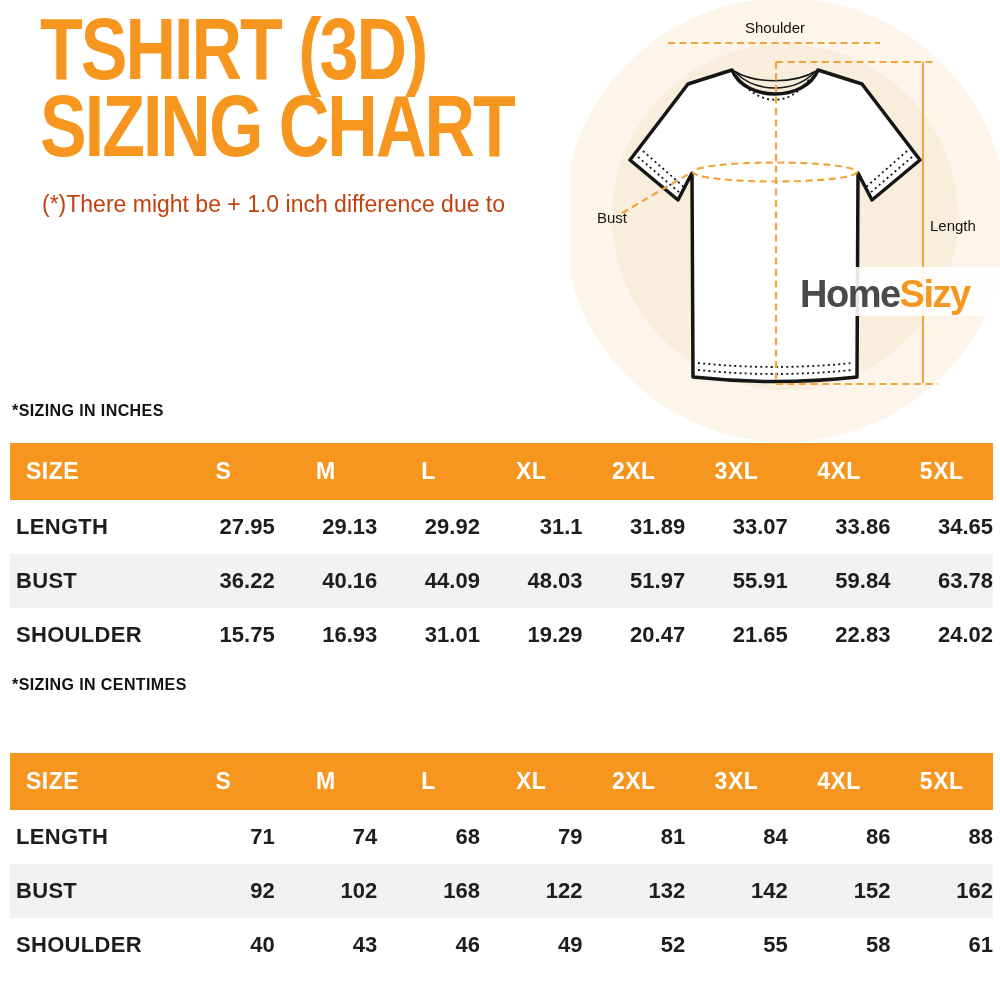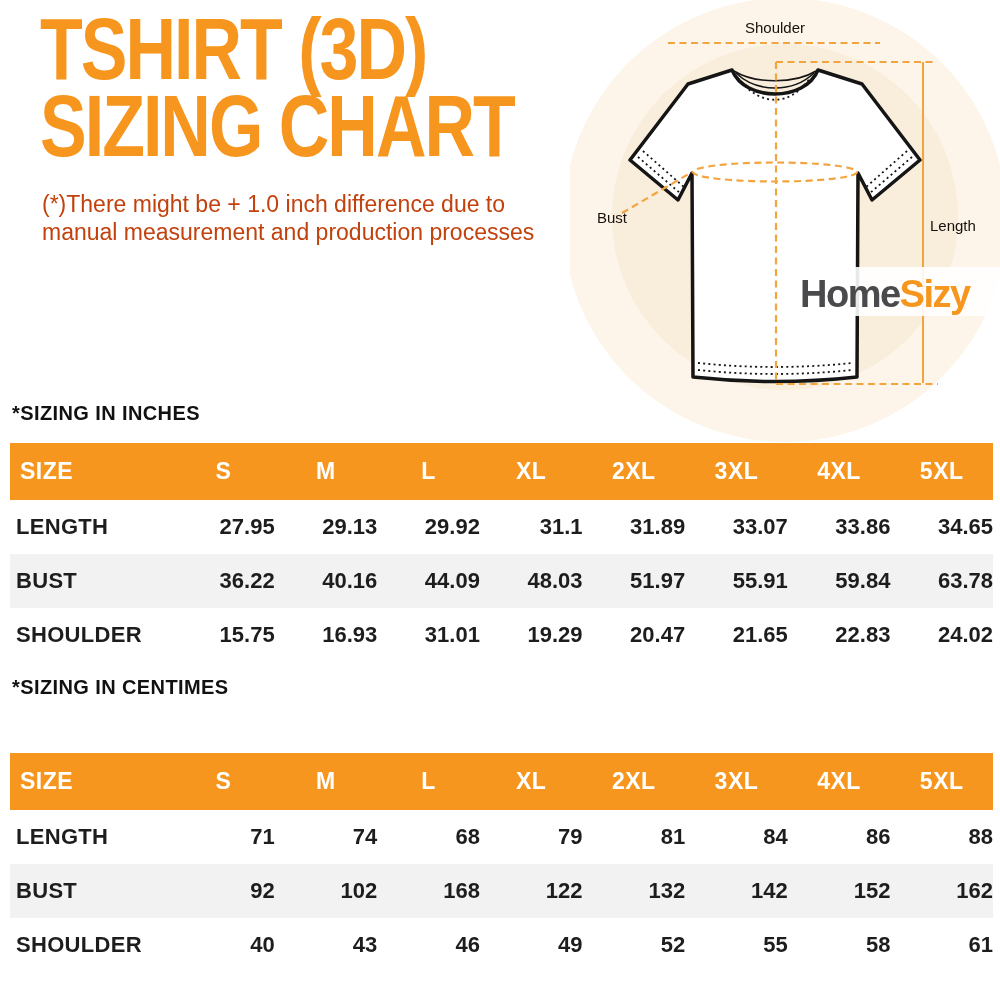--- a/index.html
+++ b/index.html
@@ -9,31 +9,31 @@
   *{box-sizing:border-box;margin:0;padding:0}
   html,body{width:1000px;height:1000px}
   body{position:relative;background:#fff;font-family:"Liberation Sans","DejaVu Sans",sans-serif;color:var(--text-dark);overflow:hidden}
 
   .title{position:absolute;left:40px;top:10px;color:var(--accent);font-weight:bold;
          font-size:70px;line-height:62px;letter-spacing:-2px;transform:scaleY(1.25);transform-origin:top left;white-space:pre}
   .subtitle{position:absolute;left:42px;top:190px;font-size:23px;line-height:28px;color:#c2410c}
 
   .diagram{position:absolute;top:0;right:0;width:430px;height:460px}
 
-  .section-title{position:absolute;left:12px;font-size:20px;font-weight:bold;letter-spacing:.4px;color:#111}
+  .section-title{position:absolute;left:12px;font-size:16px;font-weight:bold;letter-spacing:.4px;color:#111}
   .st-inches{top:402px}
   .st-cm{top:676px}
 
   table.size-table{position:absolute;left:10px;width:983px;border-collapse:collapse;table-layout:fixed}
   .tbl-inches{top:443px}
   .tbl-cm{top:753px}
   table.size-table col.label-col{width:162px}
   table.size-table th{background:var(--accent);color:var(--header-text);font-size:23px;font-weight:bold;
       height:57px;text-align:center;letter-spacing:.5px}
-  table.size-table th.lbl{text-align:left;padding-left:10px}
+  table.size-table th.lbl{text-align:left;padding-left:16px}
   table.size-table td{height:54px;font-size:22px;font-weight:600;text-align:right;color:var(--text-dark)}
   table.size-table td.lbl{text-align:left;padding-left:6px;letter-spacing:.3px}
   table.size-table tr.alt td{background:var(--row-alt)}
 
   
   .c-outer{fill:var(--circle-outer)}
   .c-inner{fill:var(--circle-inner)}
   .shirt{fill:#fff;stroke:#151515;stroke-width:3.5;stroke-linejoin:round}
   .rib{fill:none;stroke:#151515;stroke-width:1.6}
   .stitch{fill:none;stroke:#151515;stroke-width:1.8;stroke-dasharray:2 3.2}
@@ -46,21 +46,20 @@
   .logo-sizy{fill:var(--accent)}
 </style>
 </head>
 <body>
 
 <div class="title"><span>TSHIRT (3D)</span>
 <span>SIZING CHART</span></div>
 
 <div class="subtitle">
   <div>(*)There might be + 1.0 inch difference due to</div>
-  <div>manual measurement and production processes</div>
 </div>
 
 <svg class="diagram" viewBox="0 0 430 460" xmlns="http://www.w3.org/2000/svg">
 
   <circle class="c-outer" cx="215" cy="220" r="222"></circle>
   <circle class="c-inner" cx="215" cy="217" r="173"></circle>
 
   <path class="shirt" d="M162,70 L118,84 L60,160 L108,200 L122,173 L123,377 Q205,386 287,377 L288,173 L302,200 L350,160 L292,84 L248,70 C235,102 175,102 162,70 Z"></path>
   <path class="rib" d="M164,71 C185,84 225,84 246,71"></path>
   <path class="rib" d="M166,73 C187,93 223,93 244,73"></path>

